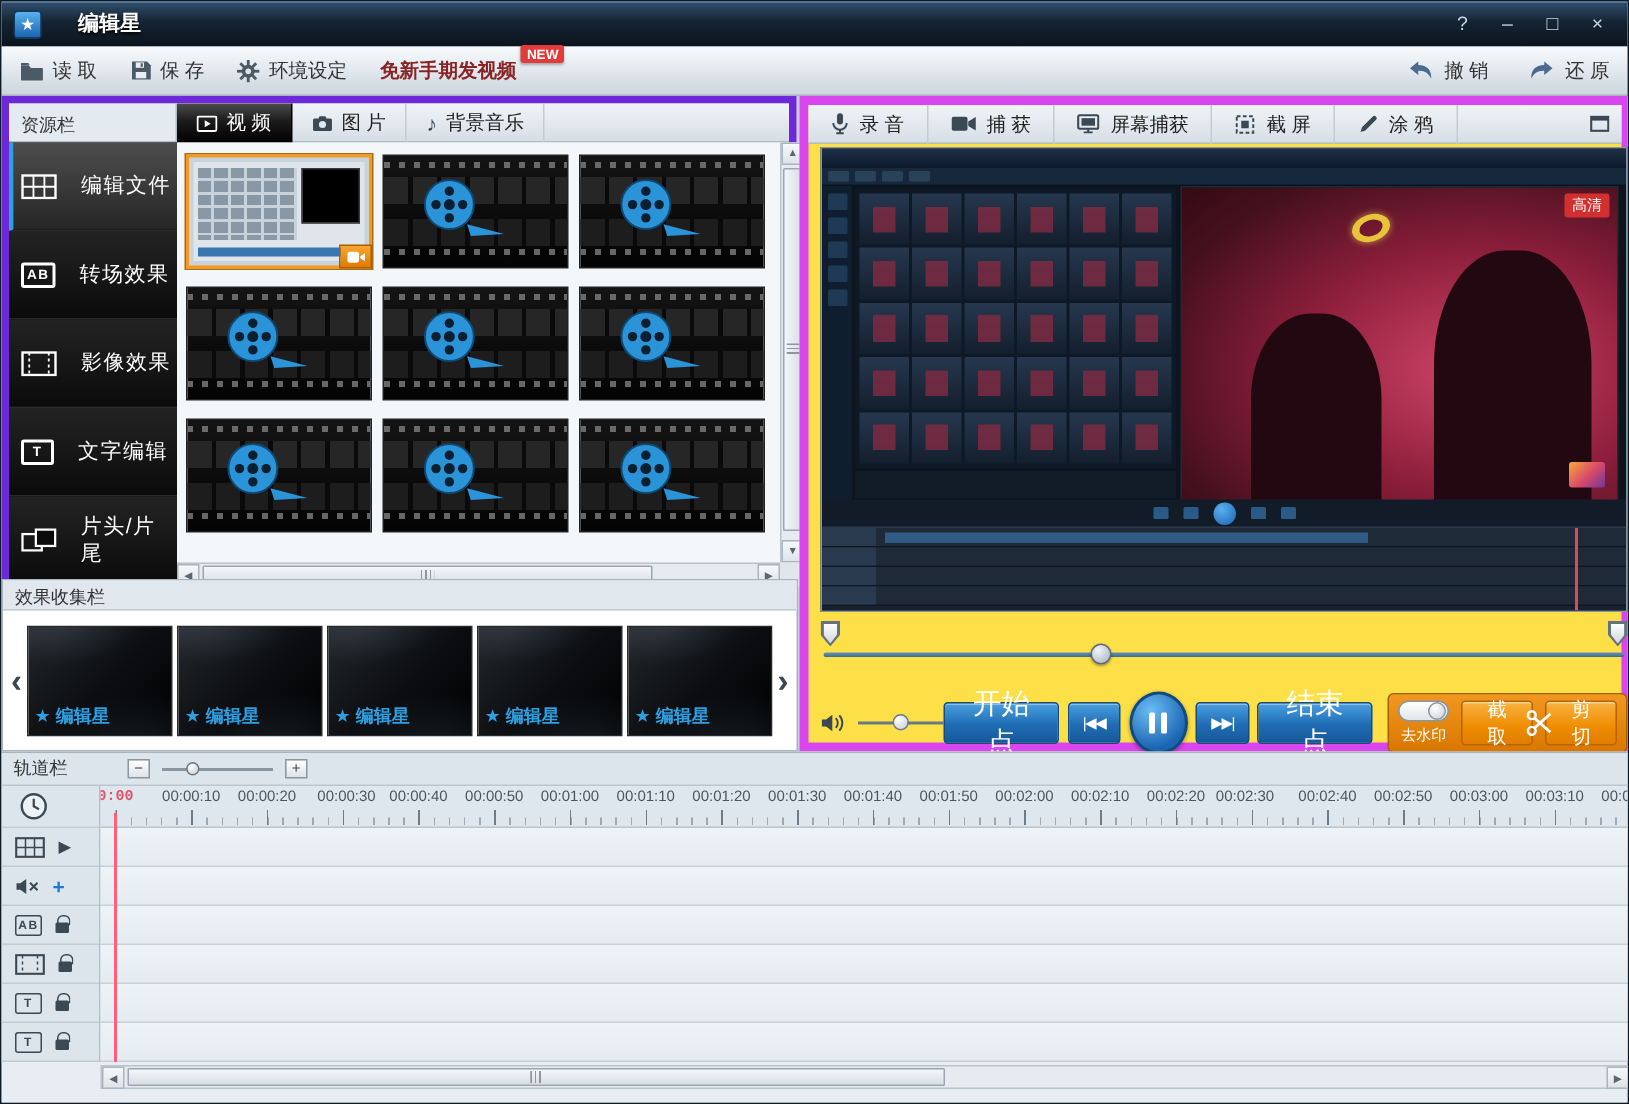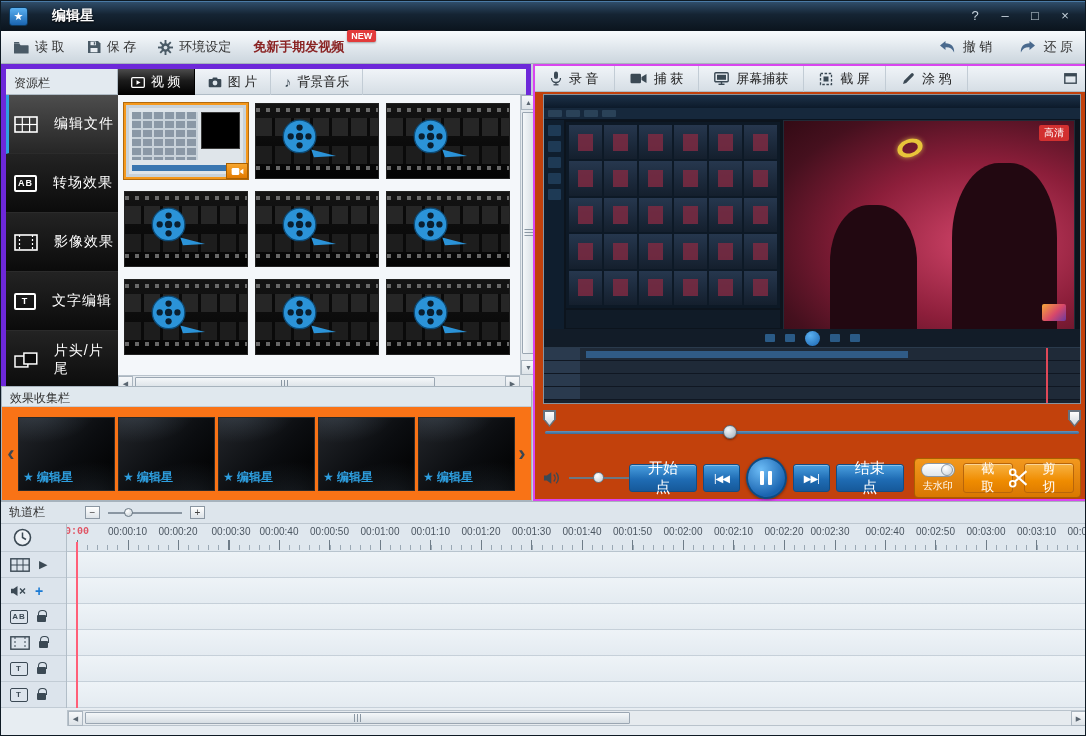--- a/index.html
+++ b/index.html
@@ -73,33 +73,33 @@
   .scroll-thumb{position:absolute;background:linear-gradient(90deg,#f4f7f9,#d7dee4);border:1px solid #9aa6b2;border-radius:1px;cursor:pointer}
   .vscroll .scroll-thumb{left:1px;width:13px;top:17px;height:242px;background:linear-gradient(90deg,#f4f7f9,#d7dee4)}
   .hscroll .scroll-thumb{top:1px;height:13px;left:17px;width:300px;background:linear-gradient(#f4f7f9,#d7dee4)}
   .grip-h{position:absolute;left:50%;top:50%;transform:translate(-50%,-50%);width:9px;height:8px;
     background:repeating-linear-gradient(#8a97a3 0 1px,transparent 1px 3px)}
   .grip-v{position:absolute;left:50%;top:50%;transform:translate(-50%,-50%);width:9px;height:8px;
     background:repeating-linear-gradient(90deg,#8a97a3 0 1px,transparent 1px 3px)}
   .scroll-corner{position:absolute;right:0;bottom:0;width:16px;height:16px;background:#e0e6ea}
 
   
-  .effects-bar{position:absolute;left:0;top:385px;width:531px;height:115px;background:#f97316;border:1px solid #a7b3bd}
+  .effects-bar{position:absolute;left:0;top:385px;width:531px;height:115px;background:#ffffff;border:1px solid #a7b3bd}
   .effects-header{height:20px;background:#e0e8ee;border-bottom:1px solid #c2ccd5;font-size:12px;padding:3px 8px;color:#333}
   .effects-strip{position:absolute;left:0;top:20px;right:0;bottom:0;display:flex;align-items:center;padding:0 2px}
   .strip-arrow{width:14px;text-align:center;font-size:22px;font-weight:bold;color:#3c4650;cursor:pointer;line-height:74px}
   .fx-thumbs{flex:1;display:flex;gap:3px;overflow:hidden;height:74px}
   .fx-thumb{position:relative;width:97px;height:74px;flex:0 0 auto;border:1px solid #2a2a2a;cursor:pointer;background:
     radial-gradient(120% 90% at 20% -10%, rgba(120,140,160,.25) 0%, transparent 50%),
     radial-gradient(120% 90% at 80% 110%, rgba(90,110,130,.22) 0%, transparent 55%),
     linear-gradient(135deg,#23262b 0%,#0b0d10 55%,#000 100%)}
   .fx-label{position:absolute;left:4px;bottom:4px;color:#2e9fe0;font-size:12px;font-weight:bold}
 
   
-  .right-panel{position:absolute;left:532px;top:63px;width:554px;height:437px;background:#c2410c;border:2px solid #d946ef}
+  .right-panel{position:absolute;left:532px;top:63px;width:554px;height:437px;background:#fde047;border:6px solid #d946ef}
   .capture-tabs{position:absolute;left:0;top:0;right:0;height:26px;background:linear-gradient(#f0f4f8,#d6dee5);
     border-bottom:1px solid #b0bcc6;display:flex;align-items:center}
   .capture-tab{height:26px;padding:0 15px;display:flex;align-items:center;gap:7px;font-size:13px;color:#222;
     border-right:1px solid #c2ccd5;cursor:pointer}
   .mode-btn{margin-left:auto;width:30px;height:26px;display:flex;align-items:center;justify-content:center;cursor:pointer}
 
   
   .preview{position:absolute;left:8px;top:28px;width:538px;height:310px;background:#0c141d;border:1px solid #88949f;overflow:hidden}
   .mini-titlebar{height:13px;background:linear-gradient(#1d3148,#0c1a2a)}
   .mini-toolrow{height:12px;background:#16283c;border-bottom:1px solid #0a1420;display:flex;gap:4px;padding:2px 4px}
@@ -142,21 +142,21 @@
   .seek-knob{position:absolute;top:17px;left:33.5%;width:14px;height:14px;border-radius:50%;cursor:pointer;
     background:radial-gradient(circle at 35% 30%,#f2f6f9,#b9c4cd 70%);border:1px solid #5a6a78;box-shadow:0 1px 2px rgba(0,0,0,.4)}
   .time-row{position:absolute;left:8px;top:374px;width:538px;height:14px;font-family:"DejaVu Sans Mono",monospace;
     font-size:11px;color:#1a1a1a}
   .time-left{position:absolute;left:0}.time-right{position:absolute;right:0}
   .controls-row{position:absolute;left:8px;top:390px;width:538px;height:44px;display:flex;align-items:center}
   .vol-slider{position:relative;width:62px;height:14px;margin-left:8px}
   .vol-slider .track{position:absolute;left:0;right:0;top:6px;height:2px;background:#6a7884}
   .vol-slider .knob{position:absolute;left:40%;top:1px;width:11px;height:11px;border-radius:50%;cursor:pointer;
     background:radial-gradient(circle at 35% 30%,#fff,#c2ccd4);border:1px solid #6a7884}
-  .btn-blue{background:linear-gradient(#4aa0e0,#1f6cb4 55%,#16599a);border:1px solid #124d85;color:#fff;font-size:15px;
+  .btn-blue{background:linear-gradient(#4aa0e0,#1f6cb4 55%,#16599a);border:1px solid #124d85;color:#fff;font-size:19px;
     height:28px;padding:6px 11px;border-radius:3px;display:flex;align-items:center;justify-content:center;cursor:pointer;
     box-shadow:inset 0 1px 0 rgba(255,255,255,.35)}
   .btn-sq{width:38px;padding:0;font-size:10px;letter-spacing:-1px}
   .btn-pause{width:42px;height:42px;border-radius:50%;border:2px solid #0f4a80;cursor:pointer;
     background:radial-gradient(circle at 35% 28%,#6cbcf6,#1a64b0 72%);display:flex;align-items:center;justify-content:center;gap:4px;
     box-shadow:0 1px 3px rgba(0,0,0,.4)}
   .btn-pause b{display:block;width:4px;height:14px;background:#fff;border-radius:1px}
   .orange-group{display:flex;align-items:center;gap:6px;background:linear-gradient(#f2981e,#d97700);
     border:1px solid #a85f00;border-radius:4px;padding:2px 6px;margin-left:10px;height:40px}
   .toggle-col{display:flex;flex-direction:column;align-items:center;gap:2px;margin-right:2px}

